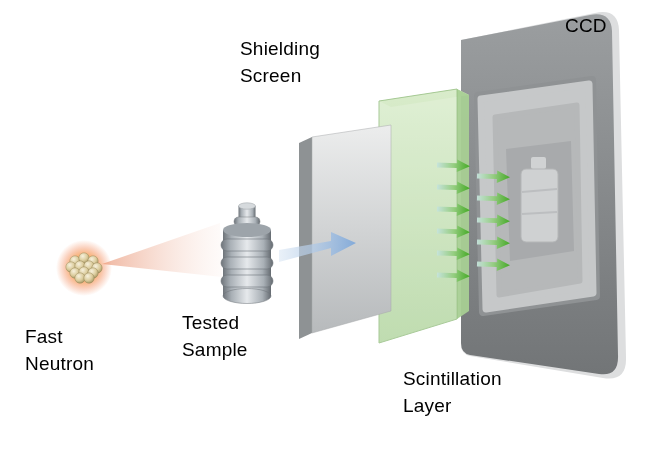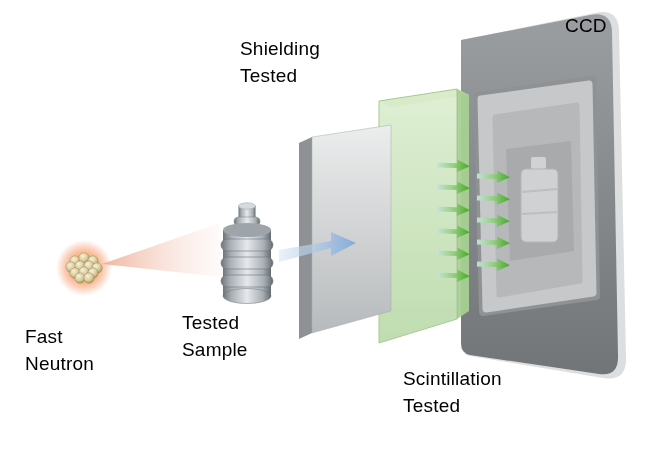--- a/index.html
+++ b/index.html
@@ -144,21 +144,21 @@
       <use href="#garrow" transform="translate(437,275) rotate(2)" fill="url(#greenArrowGrad)"></use>
       <use href="#garrow" transform="translate(477,176) rotate(2)" fill="url(#greenArrowGrad)"></use>
       <use href="#garrow" transform="translate(477,198) rotate(2)" fill="url(#greenArrowGrad)"></use>
       <use href="#garrow" transform="translate(477,220) rotate(2)" fill="url(#greenArrowGrad)"></use>
       <use href="#garrow" transform="translate(477,242) rotate(2)" fill="url(#greenArrowGrad)"></use>
       <use href="#garrow" transform="translate(477,264) rotate(2)" fill="url(#greenArrowGrad)"></use>
     </g>
   </svg>
 
   <div class="label" id="lbl-shield">Shielding
-Tested</div>
+Screen</div>
   <div class="label" id="lbl-ccd">CCD</div>
   <div class="label" id="lbl-sample">Tested
 Sample</div>
   <div class="label" id="lbl-fast">Fast
 Neutron</div>
   <div class="label" id="lbl-scint">Scintillation
-Tested</div>
+Layer</div>
 </div>
 
 </body></html>

